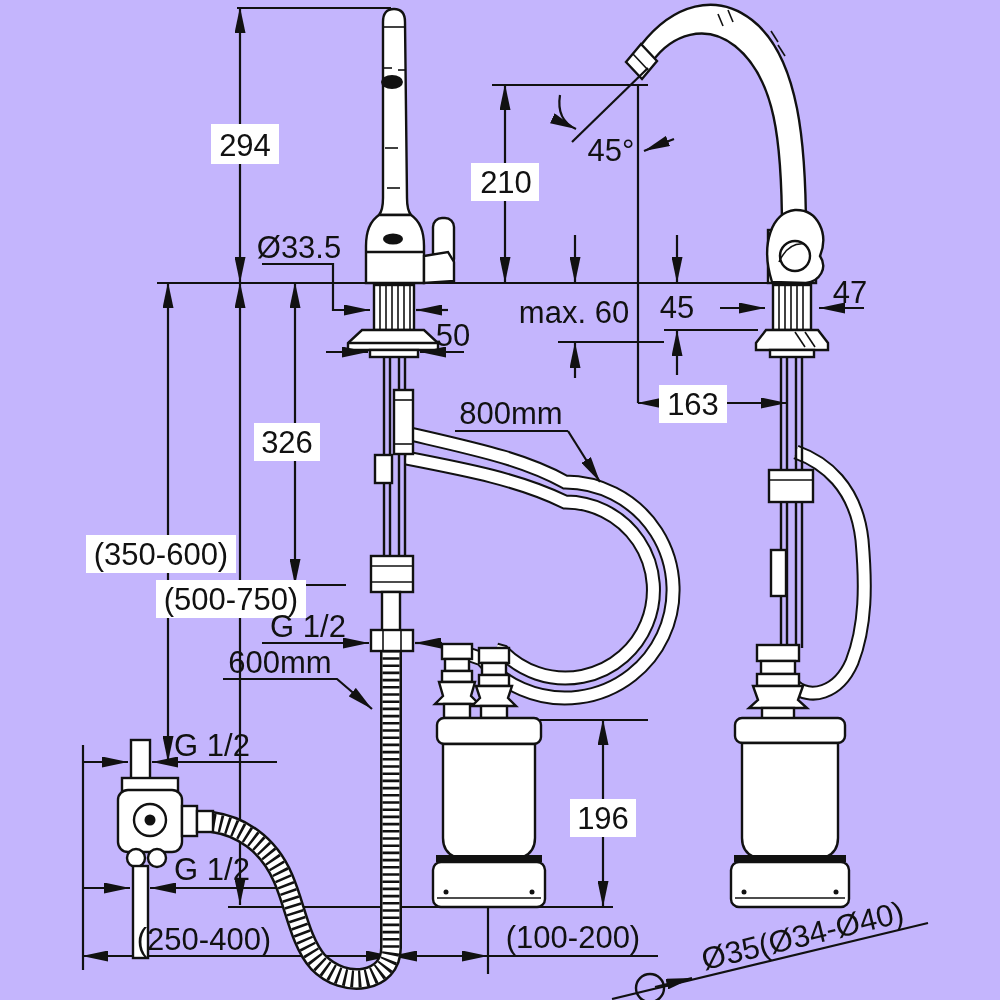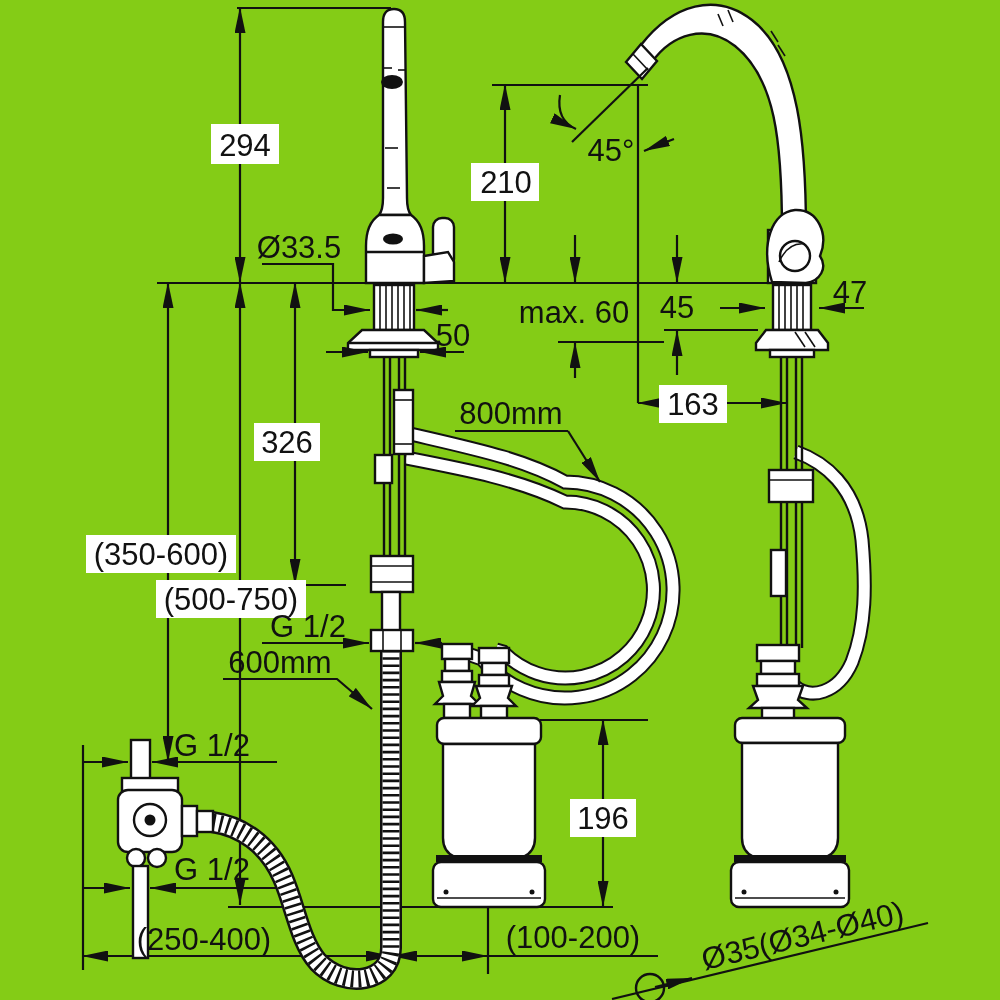--- a/index.html
+++ b/index.html
@@ -1,16 +1,16 @@
 <!DOCTYPE html>
 <html><head>
 <meta charset="utf-8">
 <style>
   html,body{margin:0;padding:0;background:#ffffff;}
-  .canvas{position:relative;width:1000px;height:1000px;background:#84cc16;overflow:hidden;}
+  .canvas{position:relative;width:1000px;height:1000px;background:#c4b5fd;overflow:hidden;}
   svg{display:block;}
   text{font-family:"Liberation Sans","DejaVu Sans",sans-serif;fill:#111;}
   .dim{font-size:31px;}
   .dimbg{fill:#ffffff;}
   .ln{stroke:#111;stroke-width:2.2;fill:none;}
   .part{stroke:#111;stroke-width:2.4;fill:#ffffff;}
   .partn{stroke:#111;stroke-width:2.4;fill:none;}
   .thin{stroke:#111;stroke-width:1.6;fill:none;}
   .dark{fill:#111;stroke:none;}
 </style>

